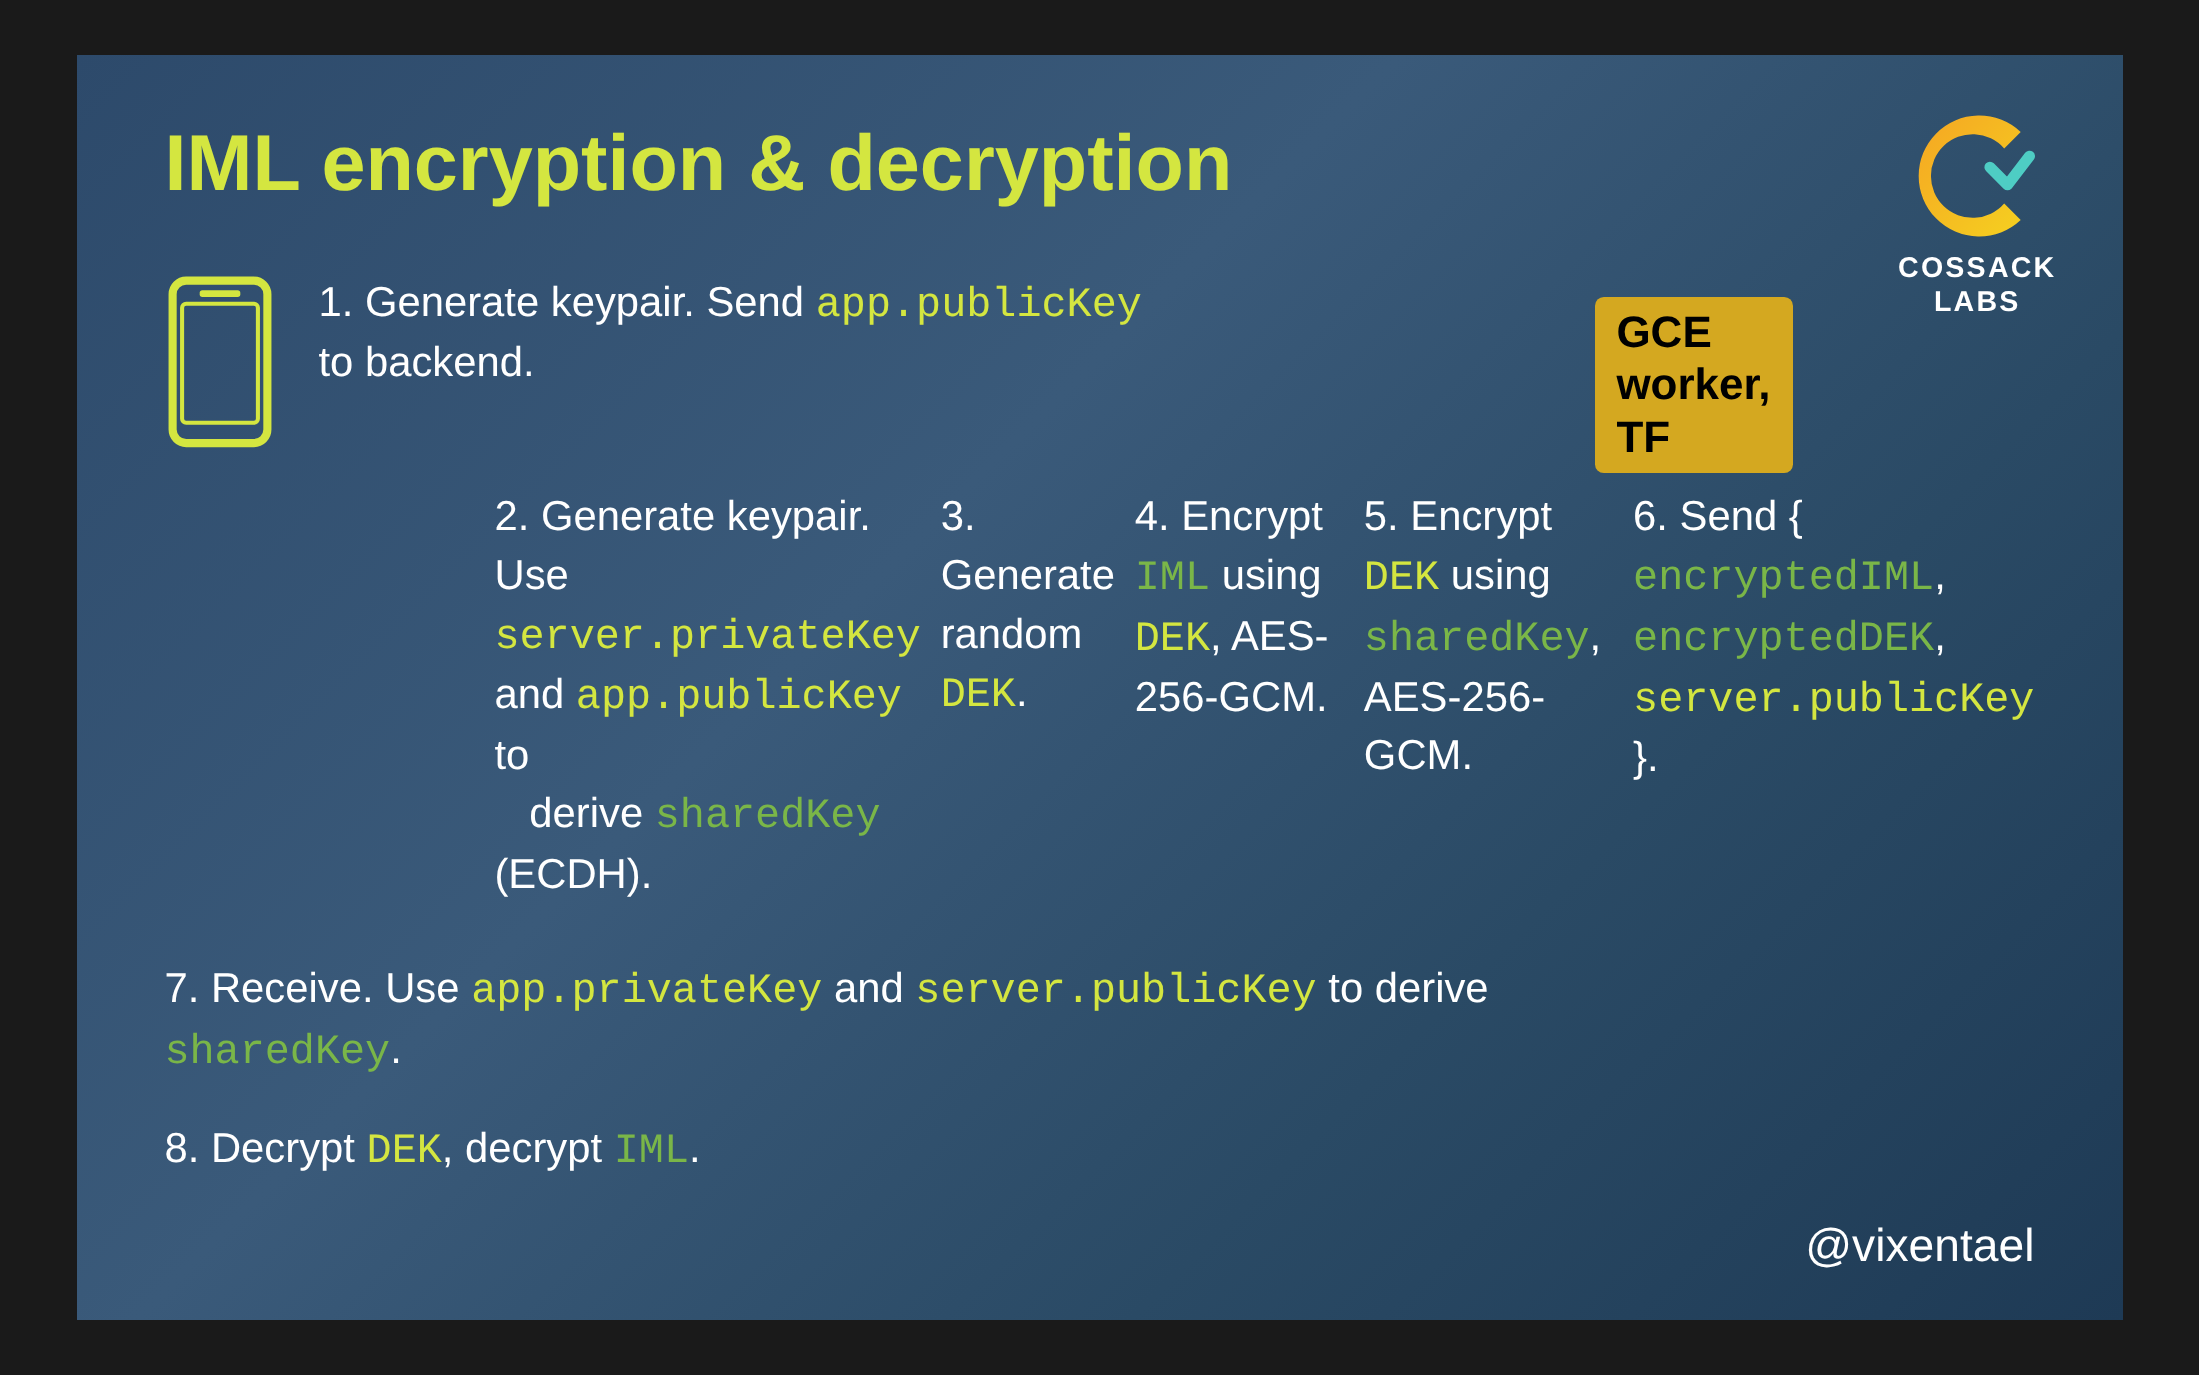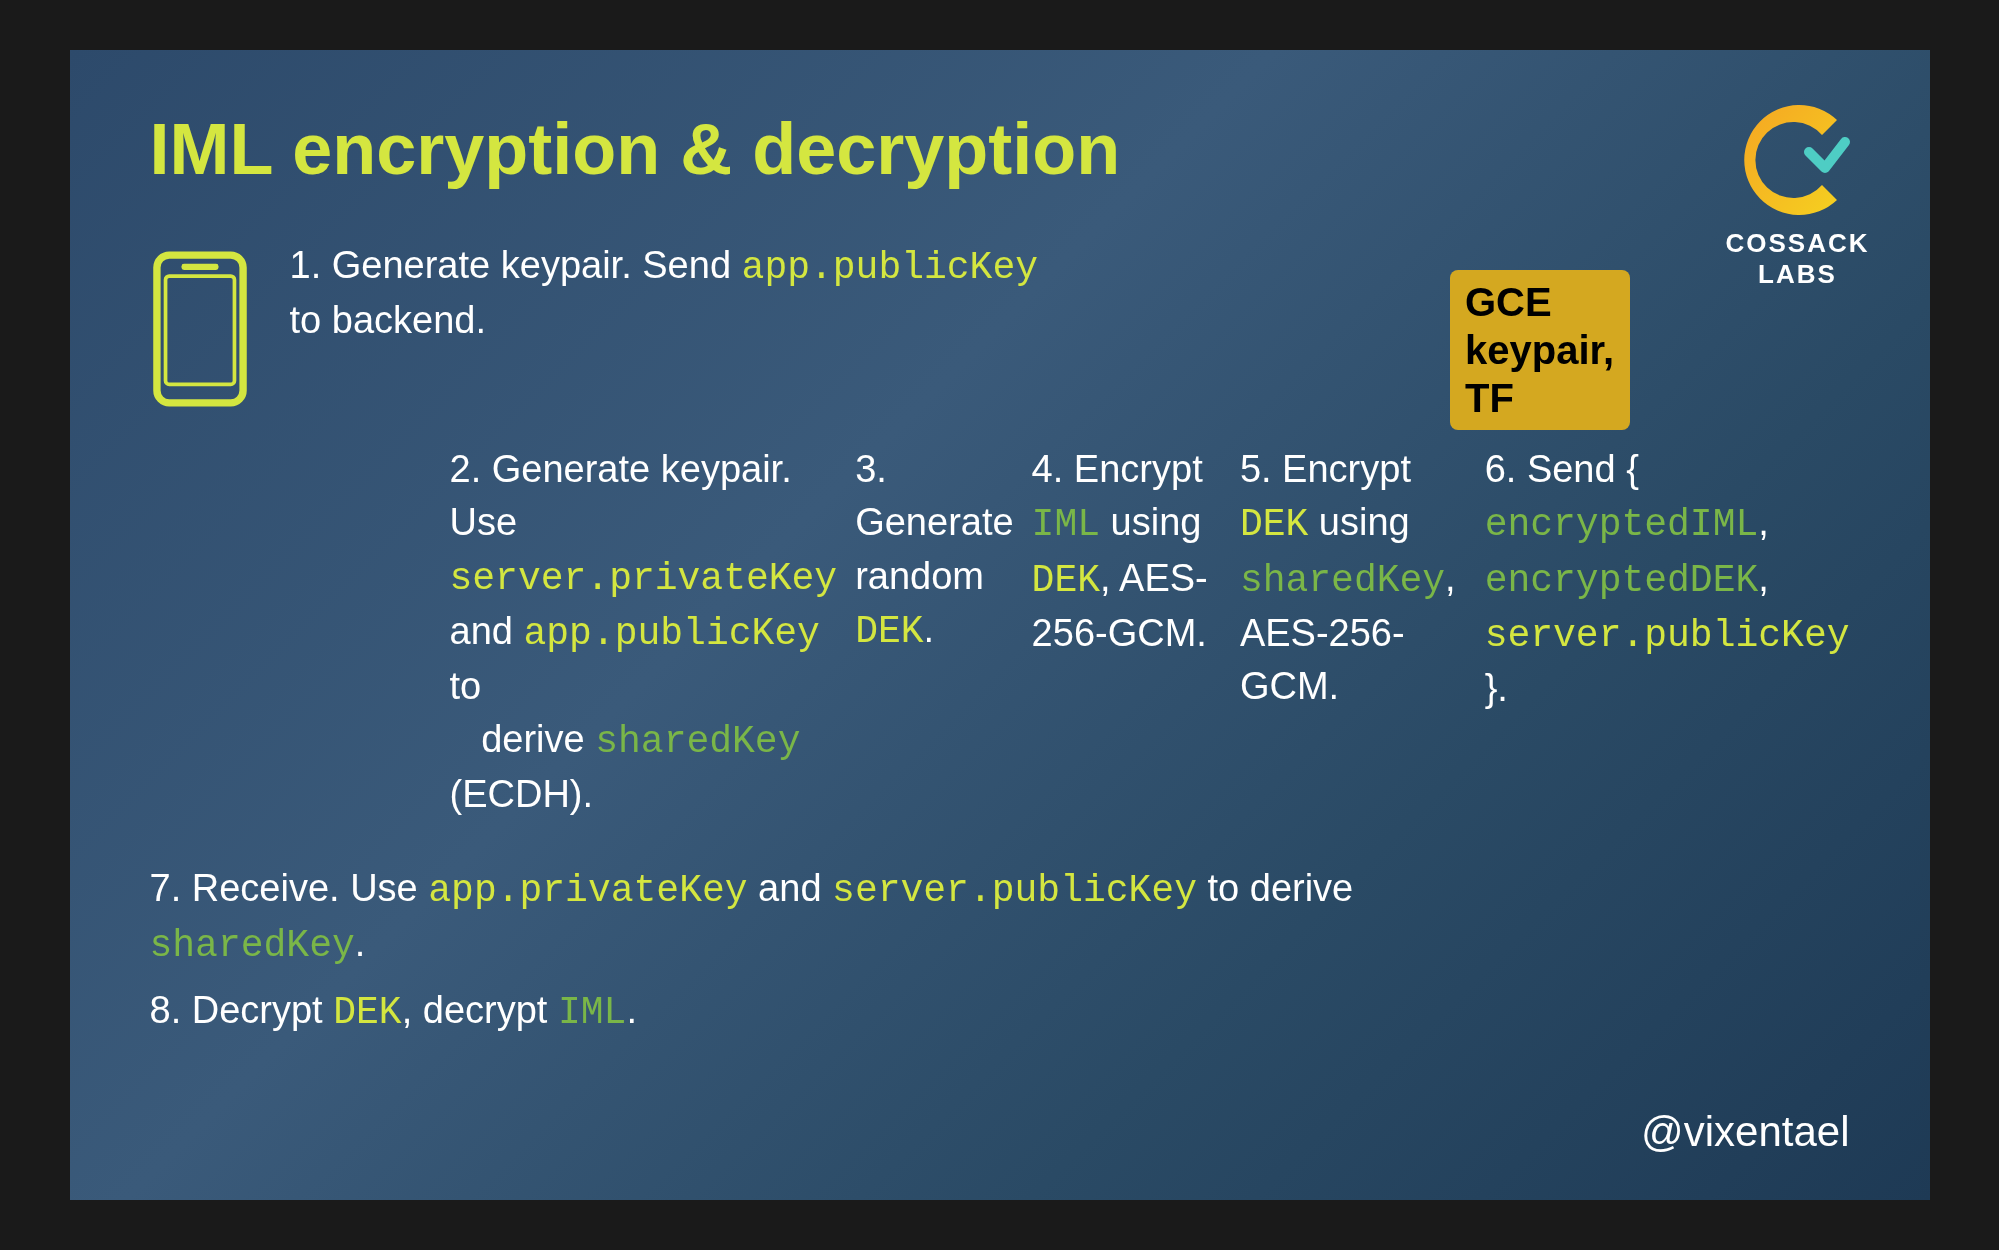--- a/index.html
+++ b/index.html
@@ -53,40 +53,42 @@
 
     .phone-icon svg {
       width: 100px;
       height: 160px;
     }
 
     .step1-text {
       font-size: 38px;
       color: #ffffff;
       line-height: 1.4;
+      margin-top: 10px;
     }
 
     .server-steps {
       margin-left: 300px;
       display: flex;
       flex-direction: row;
       gap: 18px;
       margin-bottom: 40px;
     }
 
     .server-step {
       font-size: 38px;
       color: #ffffff;
       line-height: 1.4;
     }
 
     .bottom-steps {
       display: flex;
       flex-direction: column;
-      gap: 12px;
+      gap: 35px;
+      margin-top: 10px;
     }
 
     .bottom-step {
       font-size: 38px;
       color: #ffffff;
       line-height: 1.4;
     }
 
     .highlight-yellow {
       color: #d4e640;
@@ -176,21 +178,21 @@
       <polyline points="72,52 88,68 108,42" stroke="#4ecdc4" stroke-width="10" fill="none" stroke-linecap="round" stroke-linejoin="round"></polyline>
     </svg>
     <div class="cossack-logo-text">
       <span>COSSACK</span><br><span>LABS</span>
     </div>
   </div>
 
   <div class="gce-box">
     <div class="gce-box-text">
       <span>GCE</span><br>
-      <span>keypair,</span><br>
+      <span>worker,</span><br>
       <span>TF</span>
     </div>
   </div>
 
   <div class="content-area">
 
     <div class="top-section">
       <div class="phone-icon">
         <svg viewBox="0 0 80 130" xmlns="http://www.w3.org/2000/svg">
           <rect x="5" y="5" width="70" height="120" rx="10" ry="10" fill="none" stroke="#d4e640" stroke-width="6"></rect>

